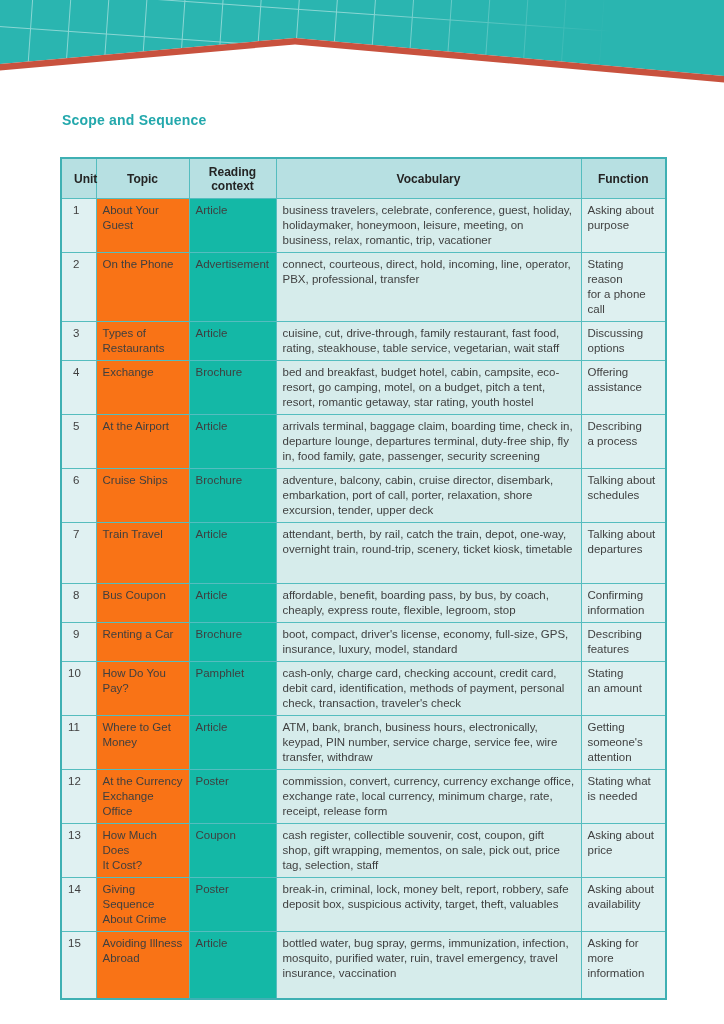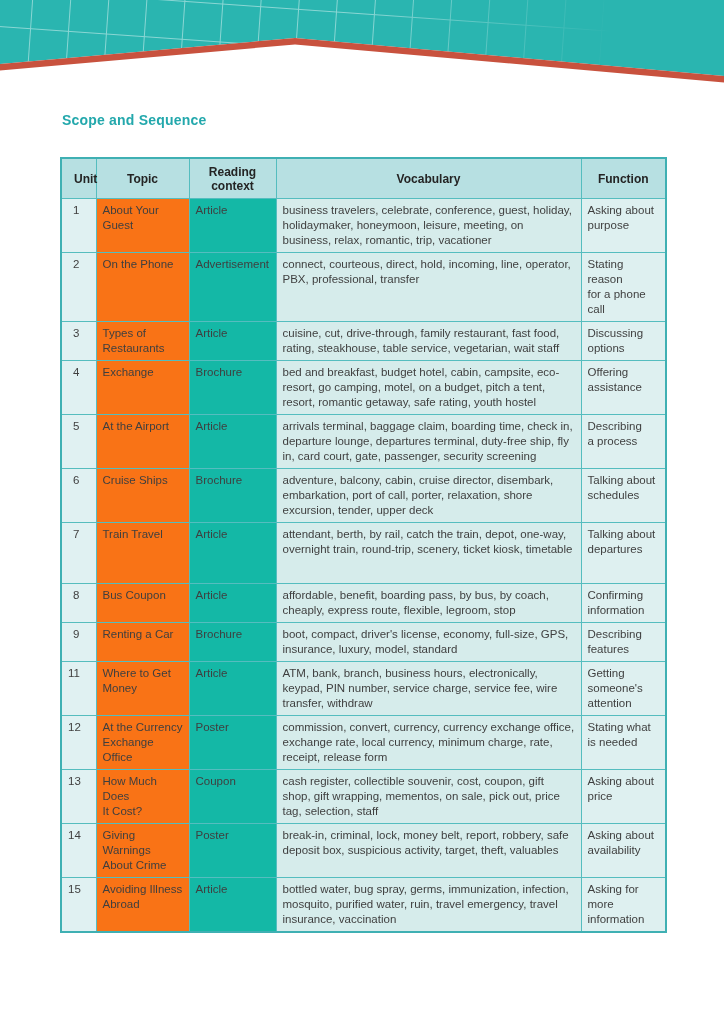--- a/index.html
+++ b/index.html
@@ -39,21 +39,21 @@
     padding:4px 6px; vertical-align:top; line-height:15px;
   }
   td.unit  { text-align:right; padding-right:16px; background:#e0f1f2; }
   td.topic { background:#f97316; white-space:pre-line; }
   td.context { background:#14b8a6; }
   td.vocab { background:#d6eceb;margin-left:44px; }
   td.func  { background:#def0f0; white-space:pre-line; }
 
   
   .scope tbody tr:nth-child(7) td  { height:52px; }
-  .scope tbody tr:nth-child(15) td { height:58px;font-family:Liberation Serif, serif; }
+  .scope tbody tr:nth-child(15) td { height:58px; }
 </style>
 </head>
 <body>
 
 <div class="banner">
   <svg width="724" height="90" viewBox="0 0 724 90">
     <defs>
       <pattern id="grid" width="38" height="38" patternUnits="userSpaceOnUse" patternTransform="rotate(4) translate(-6,-12)">
         <path d="M0 0 H38 M0 0 V38" stroke="#ffffff" stroke-width="2" fill="none" opacity="0.45"></path>
       </pattern>
@@ -118,29 +118,29 @@
 Restaurants</td>
         <td class="context">Article</td>
         <td class="vocab">cuisine, cut, drive-through, family restaurant, fast food, rating, steakhouse, table service, vegetarian, wait staff</td>
         <td class="func">Discussing
 options</td>
       </tr>
       <tr>
         <td class="unit">4</td>
         <td class="topic">Exchange</td>
         <td class="context">Brochure</td>
-        <td class="vocab">bed and breakfast, budget hotel, cabin, campsite, eco-resort, go camping, motel, on a budget, pitch a tent, resort, romantic getaway, safe rating, youth hostel</td>
+        <td class="vocab">bed and breakfast, budget hotel, cabin, campsite, eco-resort, go camping, motel, on a budget, pitch a tent, resort, romantic getaway, star rating, youth hostel</td>
         <td class="func">Offering
 assistance</td>
       </tr>
       <tr>
         <td class="unit">5</td>
         <td class="topic">At the Airport</td>
         <td class="context">Article</td>
-        <td class="vocab">arrivals terminal, baggage claim, boarding time, check in, departure lounge, departures terminal, duty-free ship, fly in, card court, gate, passenger, security screening</td>
+        <td class="vocab">arrivals terminal, baggage claim, boarding time, check in, departure lounge, departures terminal, duty-free ship, fly in, food family, gate, passenger, security screening</td>
         <td class="func">Describing
 a process</td>
       </tr>
       <tr>
         <td class="unit">6</td>
         <td class="topic">Cruise Ships</td>
         <td class="context">Brochure</td>
         <td class="vocab">adventure, balcony, cabin, cruise director, disembark, embarkation, port of call, porter, relaxation, shore excursion, tender, upper deck</td>
         <td class="func">Talking about
 schedules</td>
@@ -161,20 +161,29 @@
         <td class="func">Confirming
 information</td>
       </tr>
       <tr>
         <td class="unit">9</td>
         <td class="topic">Renting a Car</td>
         <td class="context">Brochure</td>
         <td class="vocab">boot, compact, driver's license, economy, full-size, GPS, insurance, luxury, model, standard</td>
         <td class="func">Describing
 features</td>
+      </tr>
+      <tr>
+        <td class="unit">10</td>
+        <td class="topic">How Do You
+Pay?</td>
+        <td class="context">Pamphlet</td>
+        <td class="vocab">cash-only, charge card, checking account, credit card, debit card, identification, methods of payment, personal check, transaction, traveler's check</td>
+        <td class="func">Stating
+an amount</td>
       </tr>
       <tr>
         <td class="unit">11</td>
         <td class="topic">Where to Get
 Money</td>
         <td class="context">Article</td>
         <td class="vocab">ATM, bank, branch, business hours, electronically, keypad, PIN number, service charge, service fee, wire transfer, withdraw</td>
         <td class="func">Getting
 someone's
 attention</td>
@@ -192,21 +201,21 @@
         <td class="unit">13</td>
         <td class="topic">How Much Does
 It Cost?</td>
         <td class="context">Coupon</td>
         <td class="vocab">cash register, collectible souvenir, cost, coupon, gift shop, gift wrapping, mementos, on sale, pick out, price tag, selection, staff</td>
         <td class="func">Asking about
 price</td>
       </tr>
       <tr>
         <td class="unit">14</td>
-        <td class="topic">Giving Warnings
+        <td class="topic">Giving Sequence
 About Crime</td>
         <td class="context">Poster</td>
         <td class="vocab">break-in, criminal, lock, money belt, report, robbery, safe deposit box, suspicious activity, target, theft, valuables</td>
         <td class="func">Asking about
 availability</td>
       </tr>
       <tr>
         <td class="unit">15</td>
         <td class="topic">Avoiding Illness
 Abroad</td>

